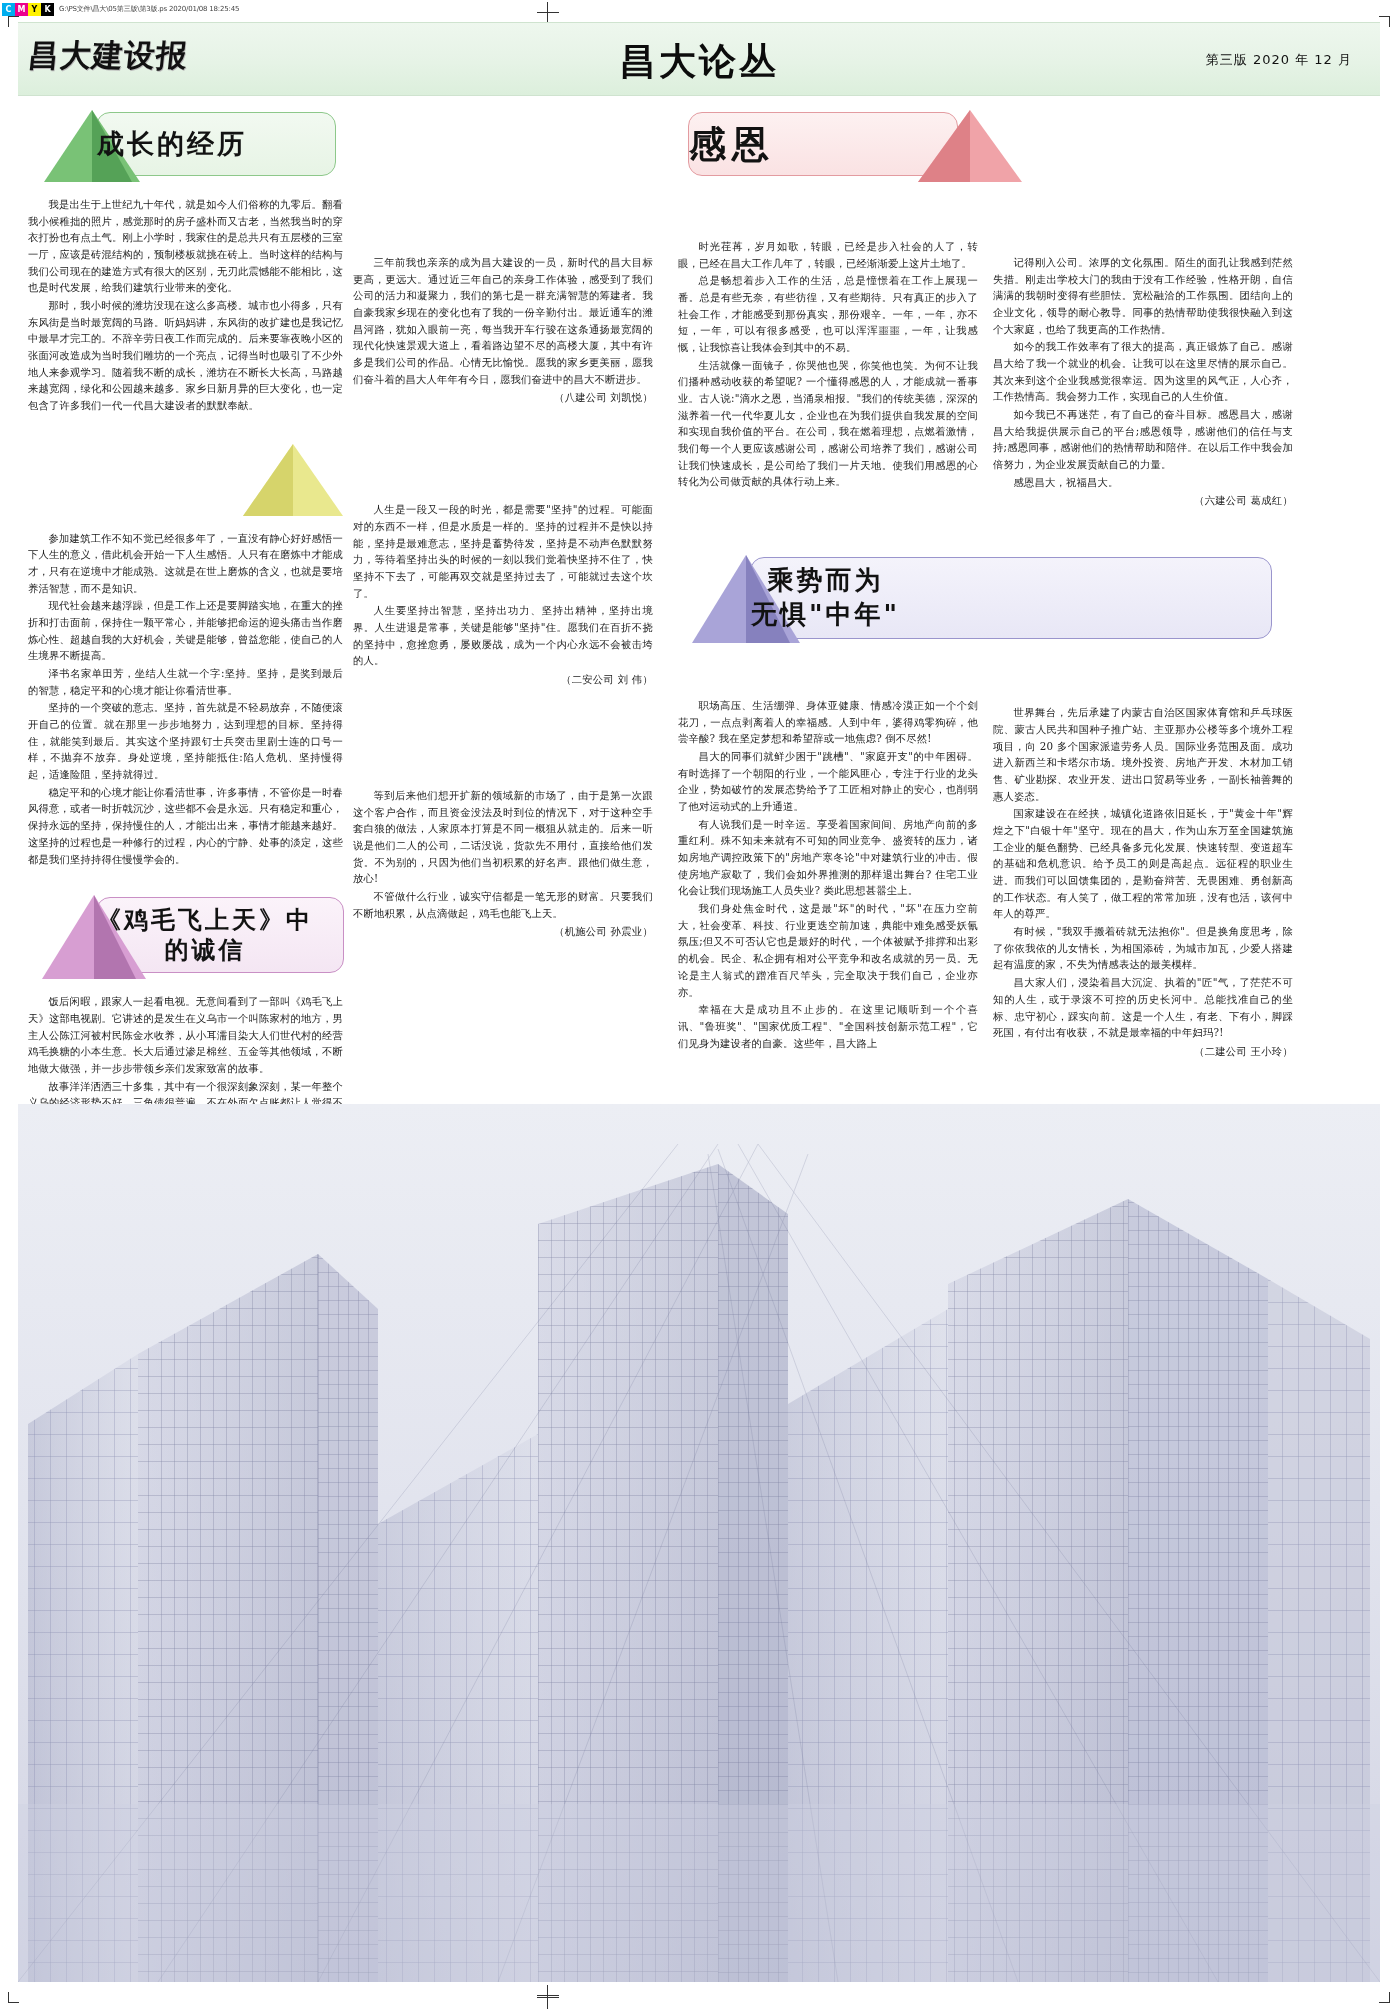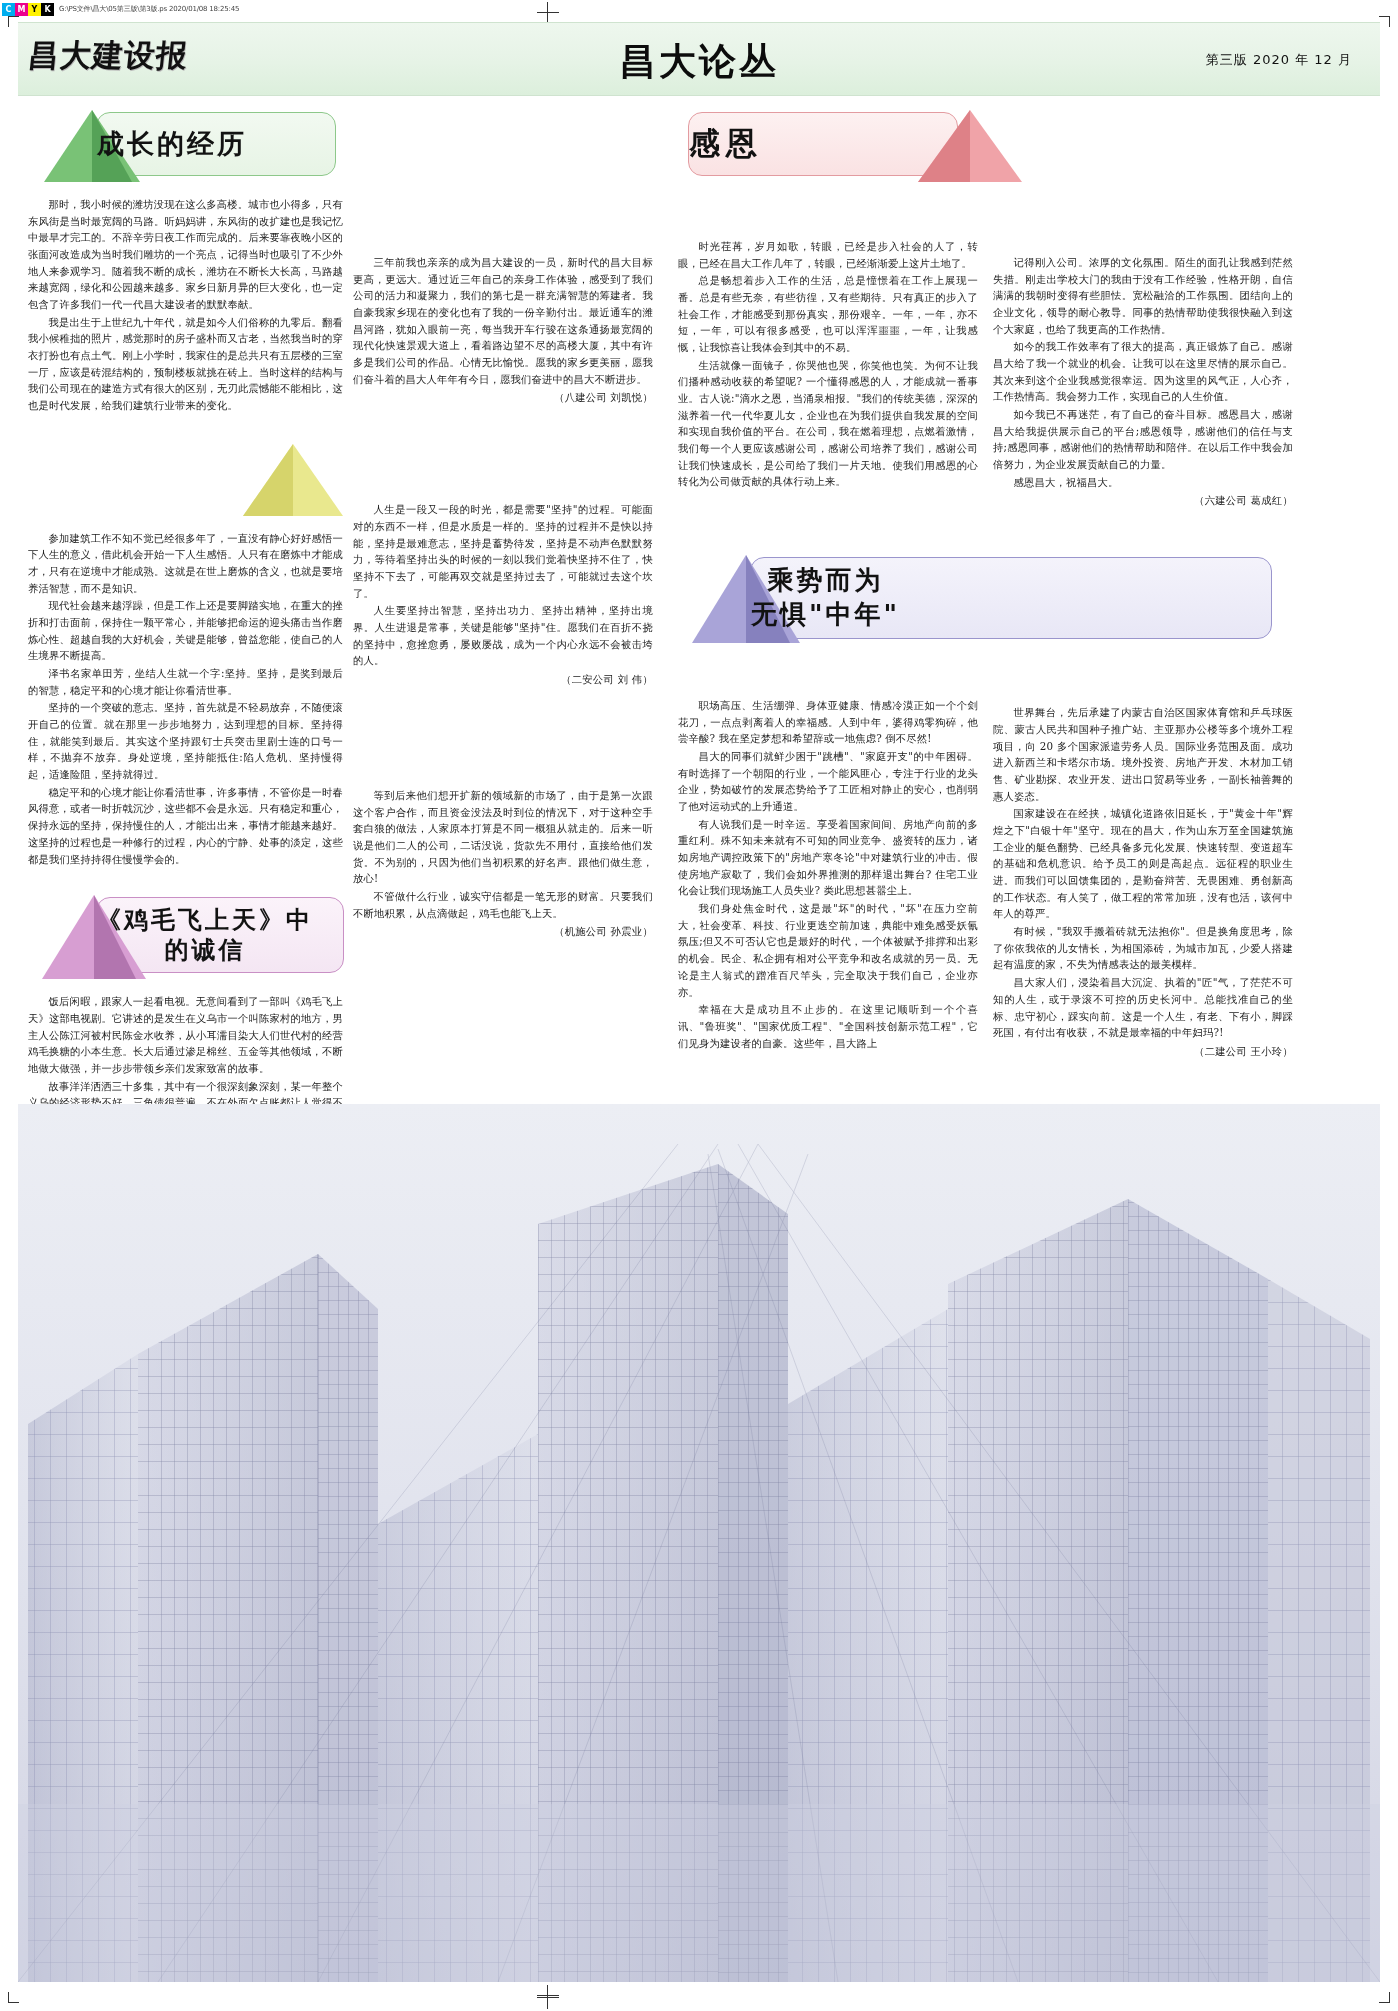--- a/index.html
+++ b/index.html
@@ -343,22 +343,22 @@
 
       <div class="banner ban-a">
         <div class="tri tri-1"></div>
         <div class="tri tri-2"></div>
         <div class="plate">
           <div class="htext">成长的经历</div>
         </div>
       </div>
 
       <div class="body-text">
+        <p>我是出生于上世纪九十年代，就是如今人们俗称的九零后。翻看我小候稚拙的照片，感觉那时的房子盛朴而又古老，当然我当时的穿衣打扮也有点土气。刚上小学时，我家住的是总共只有五层楼的三室一厅，应该是砖混结构的，预制楼板就挑在砖上。当时这样的结构与我们公司现在的建造方式有很大的区别，无刃此震憾能不能相比，这也是时代发展，给我们建筑行业带来的变化。</p>
         <p>那时，我小时候的潍坊没现在这么多高楼。城市也小得多，只有东风街是当时最宽阔的马路。听妈妈讲，东风街的改扩建也是我记忆中最早才完工的。不辞辛劳日夜工作而完成的。后来要靠夜晚小区的张面河改造成为当时我们雕坊的一个亮点，记得当时也吸引了不少外地人来参观学习。随着我不断的成长，潍坊在不断长大长高，马路越来越宽阔，绿化和公园越来越多。家乡日新月异的巨大变化，也一定包含了许多我们一代一代昌大建设者的默默奉献。</p>
-        <p>我是出生于上世纪九十年代，就是如今人们俗称的九零后。翻看我小候稚拙的照片，感觉那时的房子盛朴而又古老，当然我当时的穿衣打扮也有点土气。刚上小学时，我家住的是总共只有五层楼的三室一厅，应该是砖混结构的，预制楼板就挑在砖上。当时这样的结构与我们公司现在的建造方式有很大的区别，无刃此震憾能不能相比，这也是时代发展，给我们建筑行业带来的变化。</p>
       </div>
 
       <div class="banner ban-b" style="margin-top:24px">
         <div class="tri tri-1"></div>
         <div class="tri tri-2"></div>
       </div>
 
       <div class="body-text">
         <p>参加建筑工作不知不觉已经很多年了，一直没有静心好好感悟一下人生的意义，借此机会开始一下人生感悟。人只有在磨炼中才能成才，只有在逆境中才能成熟。这就是在世上磨炼的含义，也就是要培养活智慧，而不是知识。</p>
         <p>现代社会越来越浮躁，但是工作上还是要脚踏实地，在重大的挫折和打击面前，保持住一颗平常心，并能够把命运的迎头痛击当作磨炼心性、超越自我的大好机会，关键是能够，曾益您能，使自己的人生境界不断提高。</p>
@@ -403,21 +403,21 @@
       </div>
       <div class="byline">（机施公司  孙震业）</div>
     </div>
 
     <div class="col col-3">
 
       <div class="banner ban-d">
         <div class="tri tri-1"></div>
         <div class="tri tri-2"></div>
         <div class="plate">
-          <div class="htext" style="font-size:31px;letter-spacing:6px">感恩</div>
+          <div class="htext" style="font-size:37px;letter-spacing:6px">感恩</div>
         </div>
       </div>
 
       <div style="height:42px"></div>
       <div class="body-text">
         <p>时光荏苒，岁月如歌，转眼，已经是步入社会的人了，转眼，已经在昌大工作几年了，转眼，已经渐渐爱上这片土地了。</p>
         <p>总是畅想着步入工作的生活，总是憧憬着在工作上展现一番。总是有些无奈，有些彷徨，又有些期待。只有真正的步入了社会工作，才能感受到那份真实，那份艰辛。一年，一年，亦不短，一年，可以有很多感受，也可以浑浑噩噩，一年，让我感慨，让我惊喜让我体会到其中的不易。</p>
         <p>生活就像一面镜子，你哭他也哭，你笑他也笑。为何不让我们播种感动收获的希望呢? 一个懂得感恩的人，才能成就一番事业。古人说:"滴水之恩，当涌泉相报。"我们的传统美德，深深的滋养着一代一代华夏儿女，企业也在为我们提供自我发展的空间和实现自我价值的平台。在公司，我在燃着理想，点燃着激情，我们每一个人更应该感谢公司，感谢公司培养了我们，感谢公司让我们快速成长，是公司给了我们一片天地。使我们用感恩的心转化为公司做贡献的具体行动上来。</p>
       </div>
 

